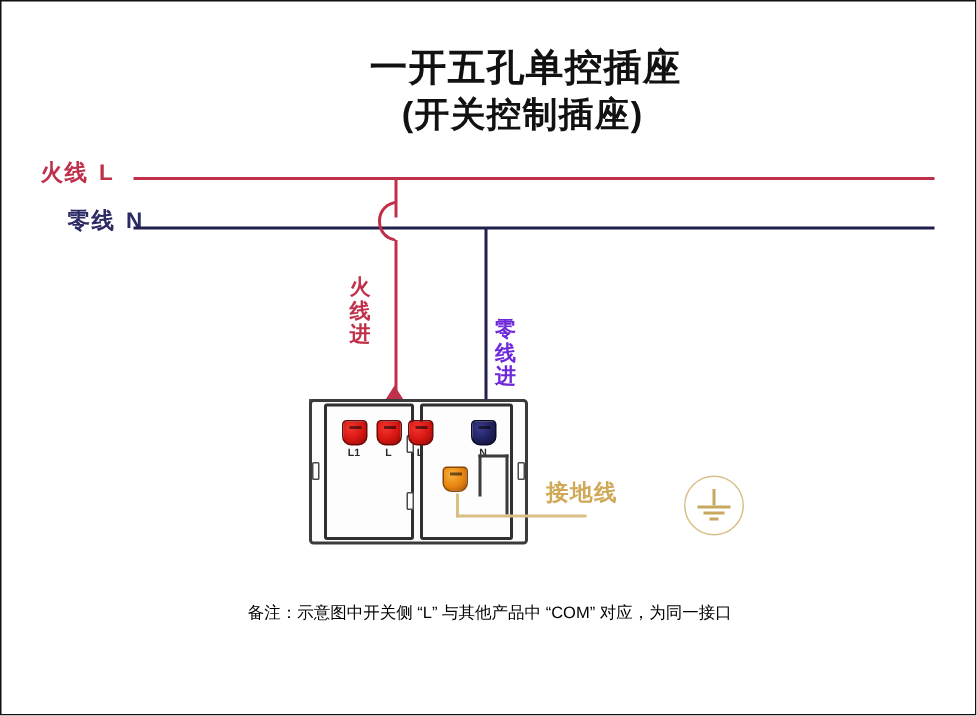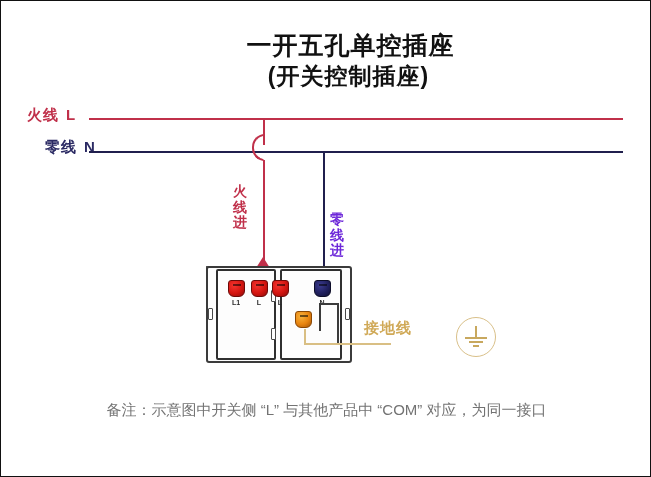--- a/index.html
+++ b/index.html
@@ -228,22 +228,22 @@
   .gnd-bar{position:absolute;background:#c8a85e;height:1.6px;}
   #gnd-b1{left:9px; top:20px; width:22px;}
   #gnd-b2{left:13px; top:24px; width:14px;}
   #gnd-b3{left:17px; top:28px; width:6px;}
   #gnd-stem{position:absolute; left:19.2px; top:9px; width:1.6px; height:11px; background:#c8a85e;}
 
   
   #footnote{
     left:0; top:400px; width:651px;
     text-align:center;
-    font-size:15px;
-    color:#737373;
+    font-size:11px;
+    color:#000000;
     white-space:nowrap;
   }
 
   
   #watermark{
     left:0; top:452px; width:651px;
     text-align:right;
     padding-right:14px;
     box-sizing:border-box;
     font-size:12.5px;

